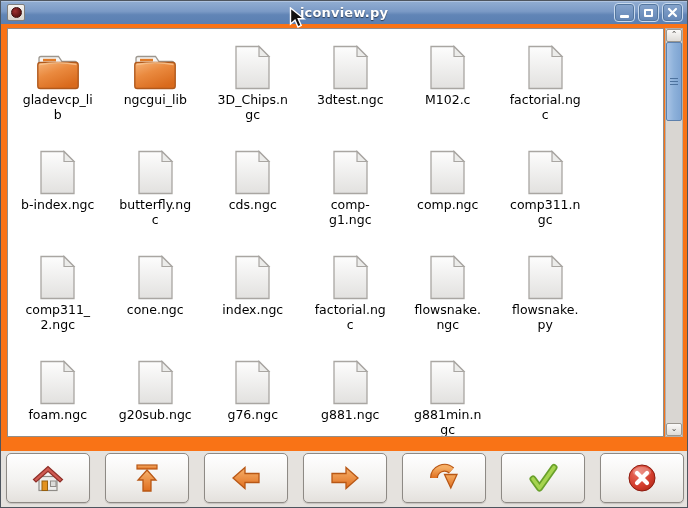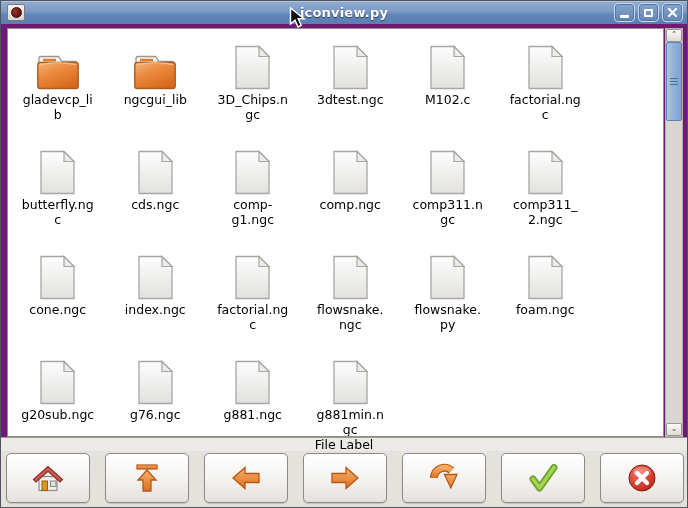--- a/index.html
+++ b/index.html
@@ -1,16 +1,16 @@
 <!DOCTYPE html>
 <html><head>
 <meta charset="utf-8">
 <style>
   html,body{margin:0;padding:0;background:#b8b8b8;font-family:"DejaVu Sans","Liberation Sans",sans-serif;}
-  .window{position:relative;width:688px;height:508px;background:#701a75;border:1px solid #4e555e;box-sizing:border-box;overflow:hidden;}
+  .window{position:relative;width:688px;height:508px;background:#f97316;border:1px solid #4e555e;box-sizing:border-box;overflow:hidden;}
 
   
   .titlebar{position:absolute;left:0;top:0;width:100%;height:23px;
     background:linear-gradient(#92aed2,#7b9ac6 45%,#6185b6 60%,#5a7fb2);
     box-shadow:inset 0 1px 0 #aec3e0;display:flex;align-items:center;}
   .title-text{position:absolute;left:0;right:0;text-align:center;color:#fff;font-weight:bold;
     font-size:13px;text-shadow:0 1px 1px rgba(0,0,0,.55);letter-spacing:.2px;}
   .menu-btn{position:absolute;left:6px;top:3px;width:18px;height:17px;background:linear-gradient(#f4f2ef,#d9d5d0);
     border:1px solid #7d7d7d;border-radius:2px;display:flex;align-items:center;justify-content:center;box-sizing:border-box;}
   .menu-btn .dot{width:9px;height:9px;border-radius:50%;background:radial-gradient(circle at 35% 35%,#a03030,#5d1414 70%);border:1px solid #3a0d0d;}
@@ -181,20 +181,35 @@
                 </linearGradient>
               </defs>
     <path d="M2 1.5 h23 l10 10 V43.5 H2 z" fill="url(#dg)" stroke="#a9a6a2" stroke-width="1.3"></path>
     <path d="M25 1.5 l10 10 h-10 z" fill="#ececea" stroke="#a9a6a2" stroke-width="1.2"></path>
   </svg>
           </div>
     <div class="label">factorial.ng
 c</div>
   </div>
 
+  <div class="cell">
+    <div class="icon-wrap">
+            <svg width="37" height="45" viewBox="0 0 37 45">
+    <defs>
+                <linearGradient id="dg" x1="0" y1="0" x2="0" y2="1">
+      <stop offset="0" stop-color="#fdfdfd"></stop>
+                  <stop offset="1" stop-color="#e2e1df"></stop>
+                </linearGradient>
+              </defs>
+    <path d="M2 1.5 h23 l10 10 V43.5 H2 z" fill="url(#dg)" stroke="#a9a6a2" stroke-width="1.3"></path>
+    <path d="M25 1.5 l10 10 h-10 z" fill="#ececea" stroke="#a9a6a2" stroke-width="1.2"></path>
+  </svg>
+          </div>
+    <div class="label">b-index.ngc</div>
+  </div>
 
   <div class="cell">
     <div class="icon-wrap">
             <svg width="37" height="45" viewBox="0 0 37 45">
     <defs>
                 <linearGradient id="dg" x1="0" y1="0" x2="0" y2="1">
       <stop offset="0" stop-color="#fdfdfd"></stop>
                   <stop offset="1" stop-color="#e2e1df"></stop>
                 </linearGradient>
               </defs>
@@ -458,21 +473,20 @@
   <div class="scrollbar">
     <div class="stepper up">⌃</div>
     <div class="thumb">
         <i></i>
         <i></i>
         <i></i>
       </div>
     <div class="stepper down">⌄</div>
   </div>
 
-  <div class="file-label-bar">File Label</div>
 
   <div class="toolbar">
     <div class="sep"></div>
   <button class="tbtn" style="left: 5px;">
         <svg width="34" height="31" viewBox="0 0 34 31">
     <rect x="8" y="13.5" width="18" height="14" fill="#ededec" stroke="#8f8c88" stroke-width="1.2"></rect>
     <path d="M2.5 16.5 L17 3.5 L31.5 16.5 L29 19 L17 8.2 L5 19 Z" fill="#cf5a52" stroke="#8e2f28" stroke-width="1.2"></path>
     <rect x="11" y="18" width="5.5" height="9.5" fill="#e2921f" stroke="#97600f" stroke-width="1"></rect>
     <rect x="19.5" y="18" width="5.5" height="5.5" fill="#dcdcda" stroke="#8f8c88" stroke-width="1"></rect>
   </svg>

